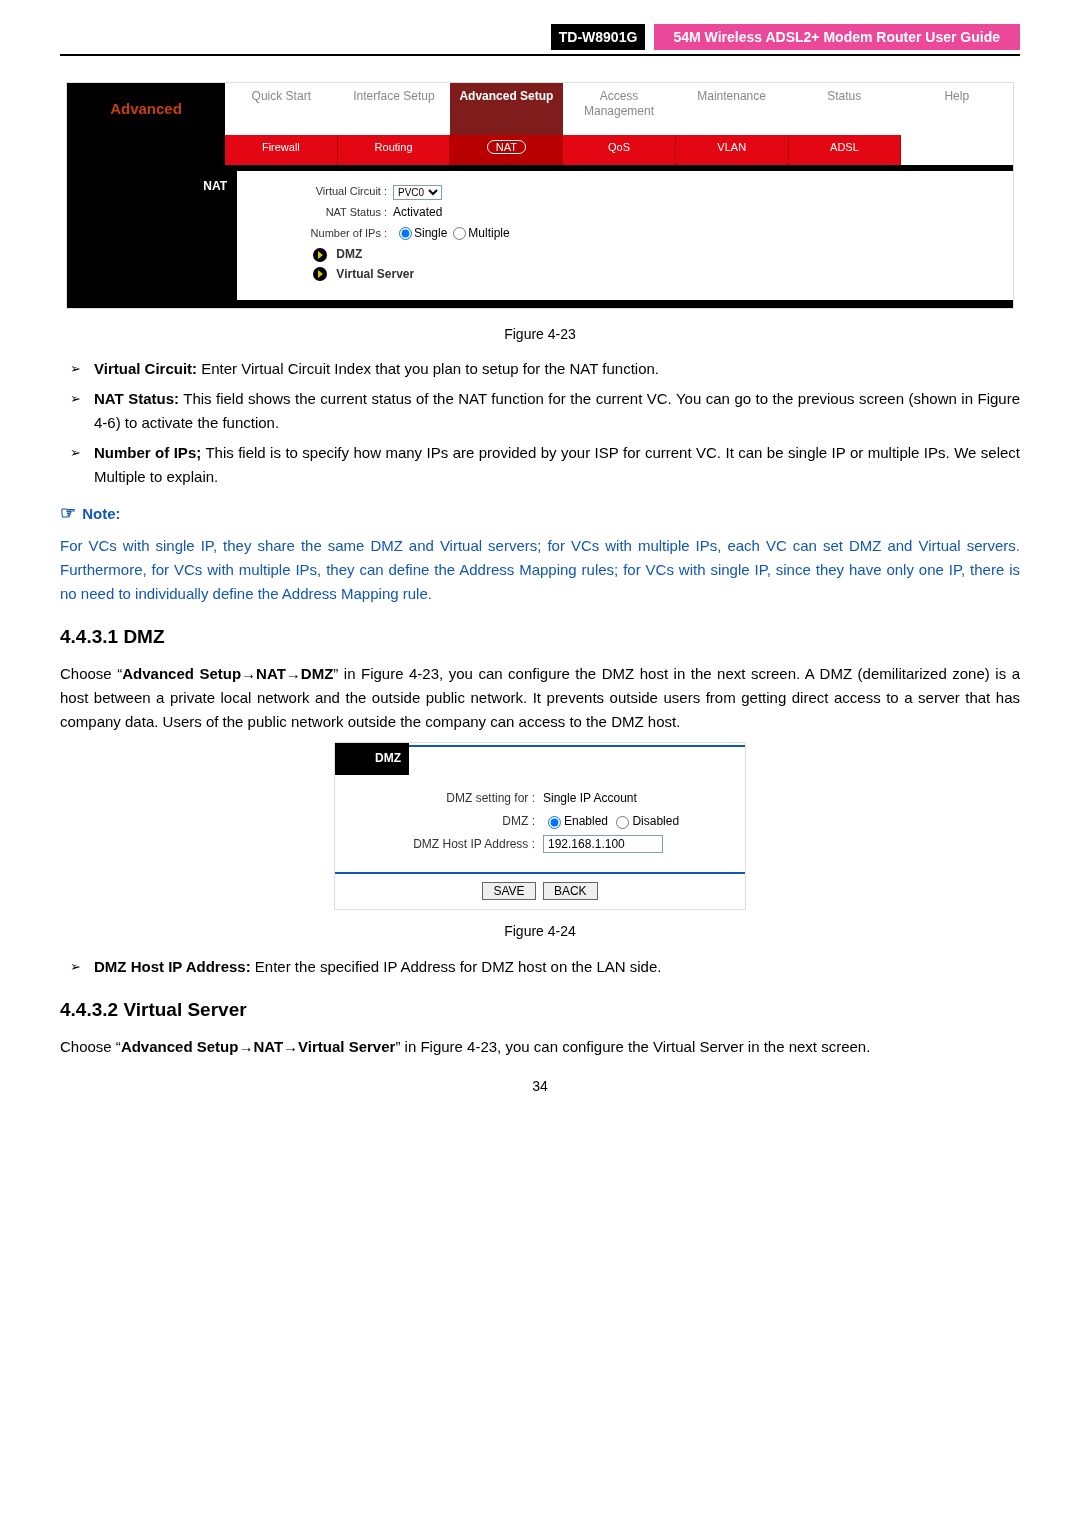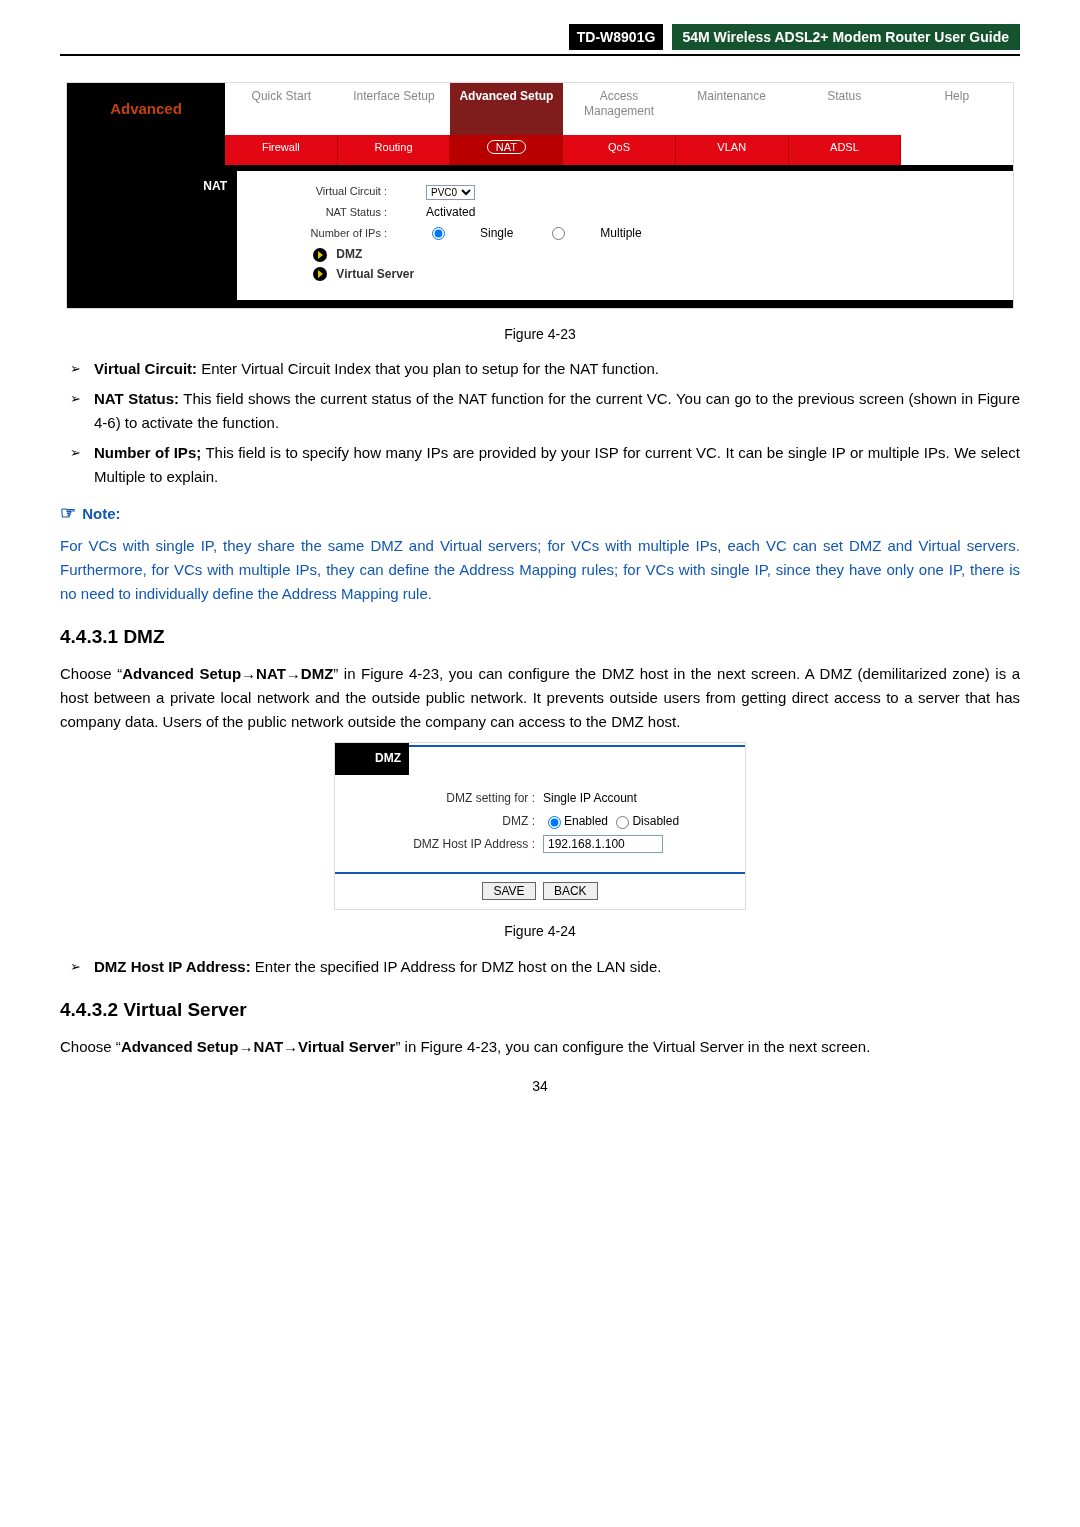--- a/index.html
+++ b/index.html
@@ -25,24 +25,24 @@
     display: inline-block;
     background: #000;
     color: #fff;
     font-weight: bold;
     padding: 2px 8px;
     margin-right: 4px;
     font-size: 14px;
   }
   .doc-header .title {
     display: inline-block;
-    background: #14532d;
-    color: #fff;
-    font-weight: bold;
-    padding: 2px 11px;
+    background: #ec4899;
+    color: #fff;
+    font-weight: bold;
+    padding: 2px 20px;
     font-size: 14px;
   }
 
   
   .shot23 {
     border: 1px solid #ddd;
     margin: 0 6px 14px;
     font-size: 12px;
   }
   .shot23 .row1, .shot23 .row2 {
@@ -110,21 +110,20 @@
   }
   .shot23 .body-area {
     flex: 1;
     padding: 10px 10px 16px 10px;
     background: #fff;
   }
   .shot23 .form-line {
     display: flex;
     align-items: center;
     margin: 2px 0;
-    gap: 33px;
   }
   .shot23 .form-label {
     width: 140px;
     text-align: right;
     padding-right: 6px;
     color: #333;
     font-size: 11px;
   }
   .shot23 select {
     font-size: 10px;

